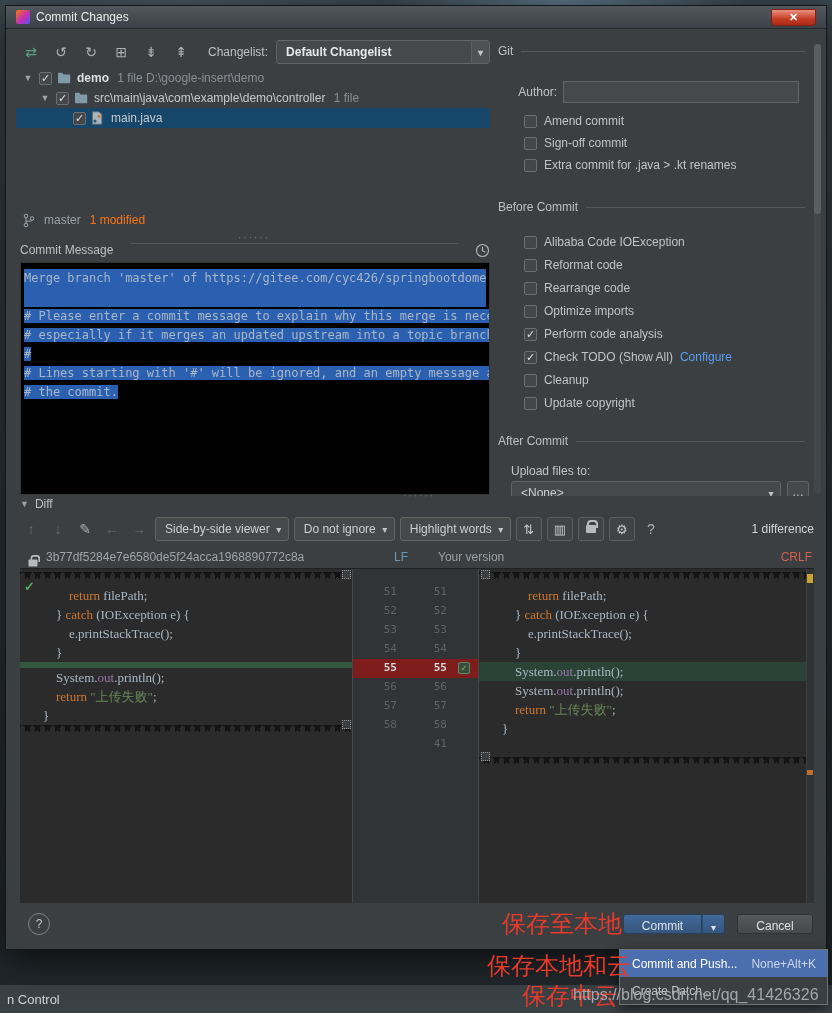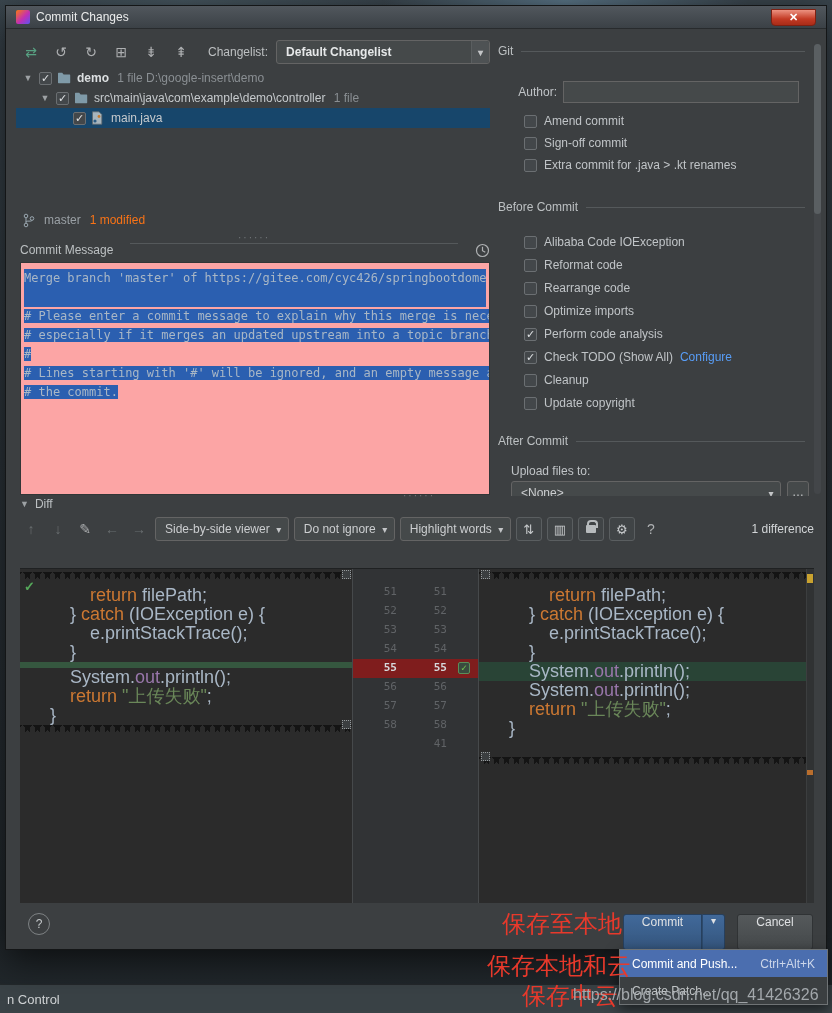--- a/index.html
+++ b/index.html
@@ -46,21 +46,21 @@
   .branch-row{position:absolute;left:17px;top:206px;display:flex;align-items:center;gap:9px;height:16px}
   .branch-name{color:#9aa0a5}
   .branch-status{color:#f97316}
 
   .split-dots{position:absolute;color:#73787b;font-size:10px;letter-spacing:2px}
 
   
   .cm-header{position:absolute;left:14px;top:237px;width:470px;display:flex;align-items:flex-start;gap:17px}
   .sec-title{color:#bcc0c2;white-space:nowrap}
   .sec-rule{flex:1;border-top:1px solid #55595b;height:0}
-  .cm-editor{position:absolute;left:14px;top:256px;width:470px;height:233px;background:#fca5a5;border:1px solid #323637;padding:6px 3px;font-family:"DejaVu Sans Mono",monospace;font-size:12px;line-height:19px;color:#a9b7c6;overflow:hidden;cursor:text}
+  .cm-editor{position:absolute;left:14px;top:256px;width:470px;height:233px;background:#000000;border:1px solid #323637;padding:6px 3px;font-family:"DejaVu Sans Mono",monospace;font-size:12px;line-height:19px;color:#a9b7c6;overflow:hidden;cursor:text}
   .cm-line{height:19px;white-space:pre}
   .cm-line.sel-full{background:#2b5fb0}
   .sel-text{background:#2b5fb0}
 
   
   .right-panel{position:absolute;left:487px;top:30px;width:316px;height:460px;overflow:hidden}
   .right-panel .sec-header{position:absolute;left:5px;right:4px;display:flex;align-items:center;gap:8px}
   .author-row{position:absolute;left:0;right:10px;top:45px;display:flex;align-items:center}
   .author-label{width:70px;text-align:right;padding-right:6px;color:#c0c4c7}
   .author-input{flex:1;height:22px;background:#45494a;border:1px solid #646464;color:#d5d8da;padding:0 5px;font-family:"Liberation Sans",sans-serif;font-size:12px}
@@ -95,39 +95,39 @@
   
   .diff-body{position:absolute;left:14px;top:562px;width:794px;height:335px;display:flex;background:#2b2b2b;border-top:1px solid #1f2122}
   .pane{background:#2b2b2b;overflow:hidden;padding-top:3px}
   .pane-left{width:332px}
   .pane-right{flex:1}
   .gutter{width:127px;background:#313335;border-left:1px solid #46494b;border-right:1px solid #46494b;padding-top:14px;font-family:"DejaVu Sans Mono",monospace;font-size:11px;color:#606366}
   .zigzag{height:11px;margin-bottom:3px;background:
     linear-gradient(-135deg,#141414 5px,transparent 0) 0 0,
     linear-gradient(135deg,#141414 5px,transparent 0) 5px 0;
     background-size:10px 11px;background-repeat:repeat-x}
-  .code-line{height:19px;white-space:pre;font-family:Liberation Sans, sans-serif;font-size:18px;line-height:19px;padding-left:10px}
+  .code-line{height:19px;white-space:pre;font-family:Liberation Serif, serif;font-size:13px;line-height:19px;padding-left:10px}
   .code-line.added{background:#294436}
   .code-line.insert-mark{height:6px;background:#35573f;padding:0}
   .tk-pl{color:#a9b7c6}.tk-kw{color:#cc7832}.tk-fd{color:#9876aa}.tk-st{color:#6a8759}
   .gutter-row{height:19px;position:relative}
   .gutter-row.added{background:#7f1d1d}
   .gnum{position:absolute;top:2px;width:42px;text-align:right}
   .gnum.l{left:2px}.gnum.r{left:52px}
   .gutter-row.added .gnum{color:#d6d9db;font-weight:bold}
   .gutter-cb{position:absolute !important;right:8px;top:3px;width:12px;height:12px;background:#3a4b3f;border:1px solid #5a8f5a;color:#73c04f;font-size:10px;line-height:10px}
   .handle{position:absolute;width:9px;height:9px;border:1px dotted #969a9c;background:#3b3e40}
   .diff-ok-icon{position:absolute;left:4px;top:10px;color:#55a85a;font-weight:bold;font-size:13px}
   .stripe{position:absolute;right:0;top:0;bottom:0;width:8px;background:#303233;border-left:1px solid #3c3e3f}
   .stripe .mark1{position:absolute;right:1px;top:5px;width:6px;height:9px;background:#c9a22f}
   .stripe .mark2{position:absolute;right:1px;top:201px;width:6px;height:5px;background:#b96e2d}
 
   
   .help-circle{position:absolute;left:22px;top:907px;width:22px;height:22px;border:1px solid #7e8284;border-radius:50%;color:#c4c8ca;text-align:center;line-height:20px;cursor:pointer}
-  .btn{position:absolute;top:908px;height:36px;border-radius:3px;display:flex;align-items:flex-start;justify-content:center;color:#dfe1e3;cursor:pointer}
+  .btn{position:absolute;top:908px;height:20px;border-radius:3px;display:flex;align-items:flex-end;justify-content:center;color:#dfe1e3;cursor:pointer}
   .btn-commit{left:617px;width:79px;background:linear-gradient(#41699a,#35567e);border:1px solid #27405e;border-radius:3px 0 0 3px}
   .btn-commit-arrow{left:696px;width:23px;background:linear-gradient(#41699a,#35567e);border:1px solid #27405e;border-left:1px solid #2c4a6d;border-radius:0 3px 3px 0;font-size:10px}
   .btn-cancel{left:731px;width:76px;background:linear-gradient(#55595b,#45494b);border:1px solid #303335}
 
   
   .popup{position:absolute;left:619px;top:949px;width:209px;background:#3b3f41;border:1px solid #6f7375;box-shadow:0 4px 12px rgba(0,0,0,.55);z-index:50}
   .popup-item{height:27px;display:flex;align-items:center;padding:0 12px;gap:14px;color:#bfc3c5;cursor:pointer}
   .popup-item.hl{background:#4b6eaf;color:#fff}
   .popup-label{flex:1;white-space:nowrap}
   .popup-shortcut{color:#9fa6ab;white-space:nowrap}
@@ -340,20 +340,27 @@
     <span class="tbtn">⇅</span>
     <span class="tbtn">▥</span>
     <span class="tbtn">
         <span class="lock"></span>
       </span>
     <span class="tbtn">⚙</span>
     <span class="ticon">?</span>
     <span class="diff-count">1 difference</span>
   </div>
 
+  <div class="hash-row">
+    <span class="lockwrap"><span class="lock sm"></span></span>
+    <span class="rev-hash">3b77df5284e7e6580de5f24acca1968890772c8a</span>
+    <span class="enc-lf">LF</span>
+    <span class="ver-label">Your version</span>
+    <span class="enc-crlf">CRLF</span>
+  </div>
 
   <div class="diff-body">
     <span class="diff-ok-icon">✓</span>
     <div class="pane pane-left">
       <div class="zigzag"></div>
       <div>
           <div class="code-line"><span class="tk-pl">            </span><span class="tk-kw">return</span><span class="tk-pl"> filePath;</span></div>
           <div class="code-line"><span class="tk-pl">        } </span><span class="tk-kw">catch</span><span class="tk-pl"> (IOException e) {</span></div>
           <div class="code-line"><span class="tk-pl">            e.printStackTrace();</span></div>
           <div class="code-line"><span class="tk-pl">        }</span></div>
@@ -436,21 +443,21 @@
     <span>▾</span>
   </div>
   <div class="btn btn-cancel">
     <span>Cancel</span>
   </div>
 </div>
 
 <div class="popup">
     <div class="popup-item hl">
       <span class="popup-label">Commit and Push...</span>
-      <span class="popup-shortcut">Ctrl+Alt+K</span>
+      <span class="popup-shortcut">None+Alt+K</span>
     </div>
     <div class="popup-item">
       <span class="popup-label">Create Patch...</span>
       <span class="popup-shortcut"></span>
     </div>
   </div>
 
 <div class="note" style="left:502px;top:908px">保存至本地</div>
 <div class="note" style="left:487px;top:950px">保存本地和云</div>
 <div class="note" style="left:522px;top:980px">保存中云</div>

